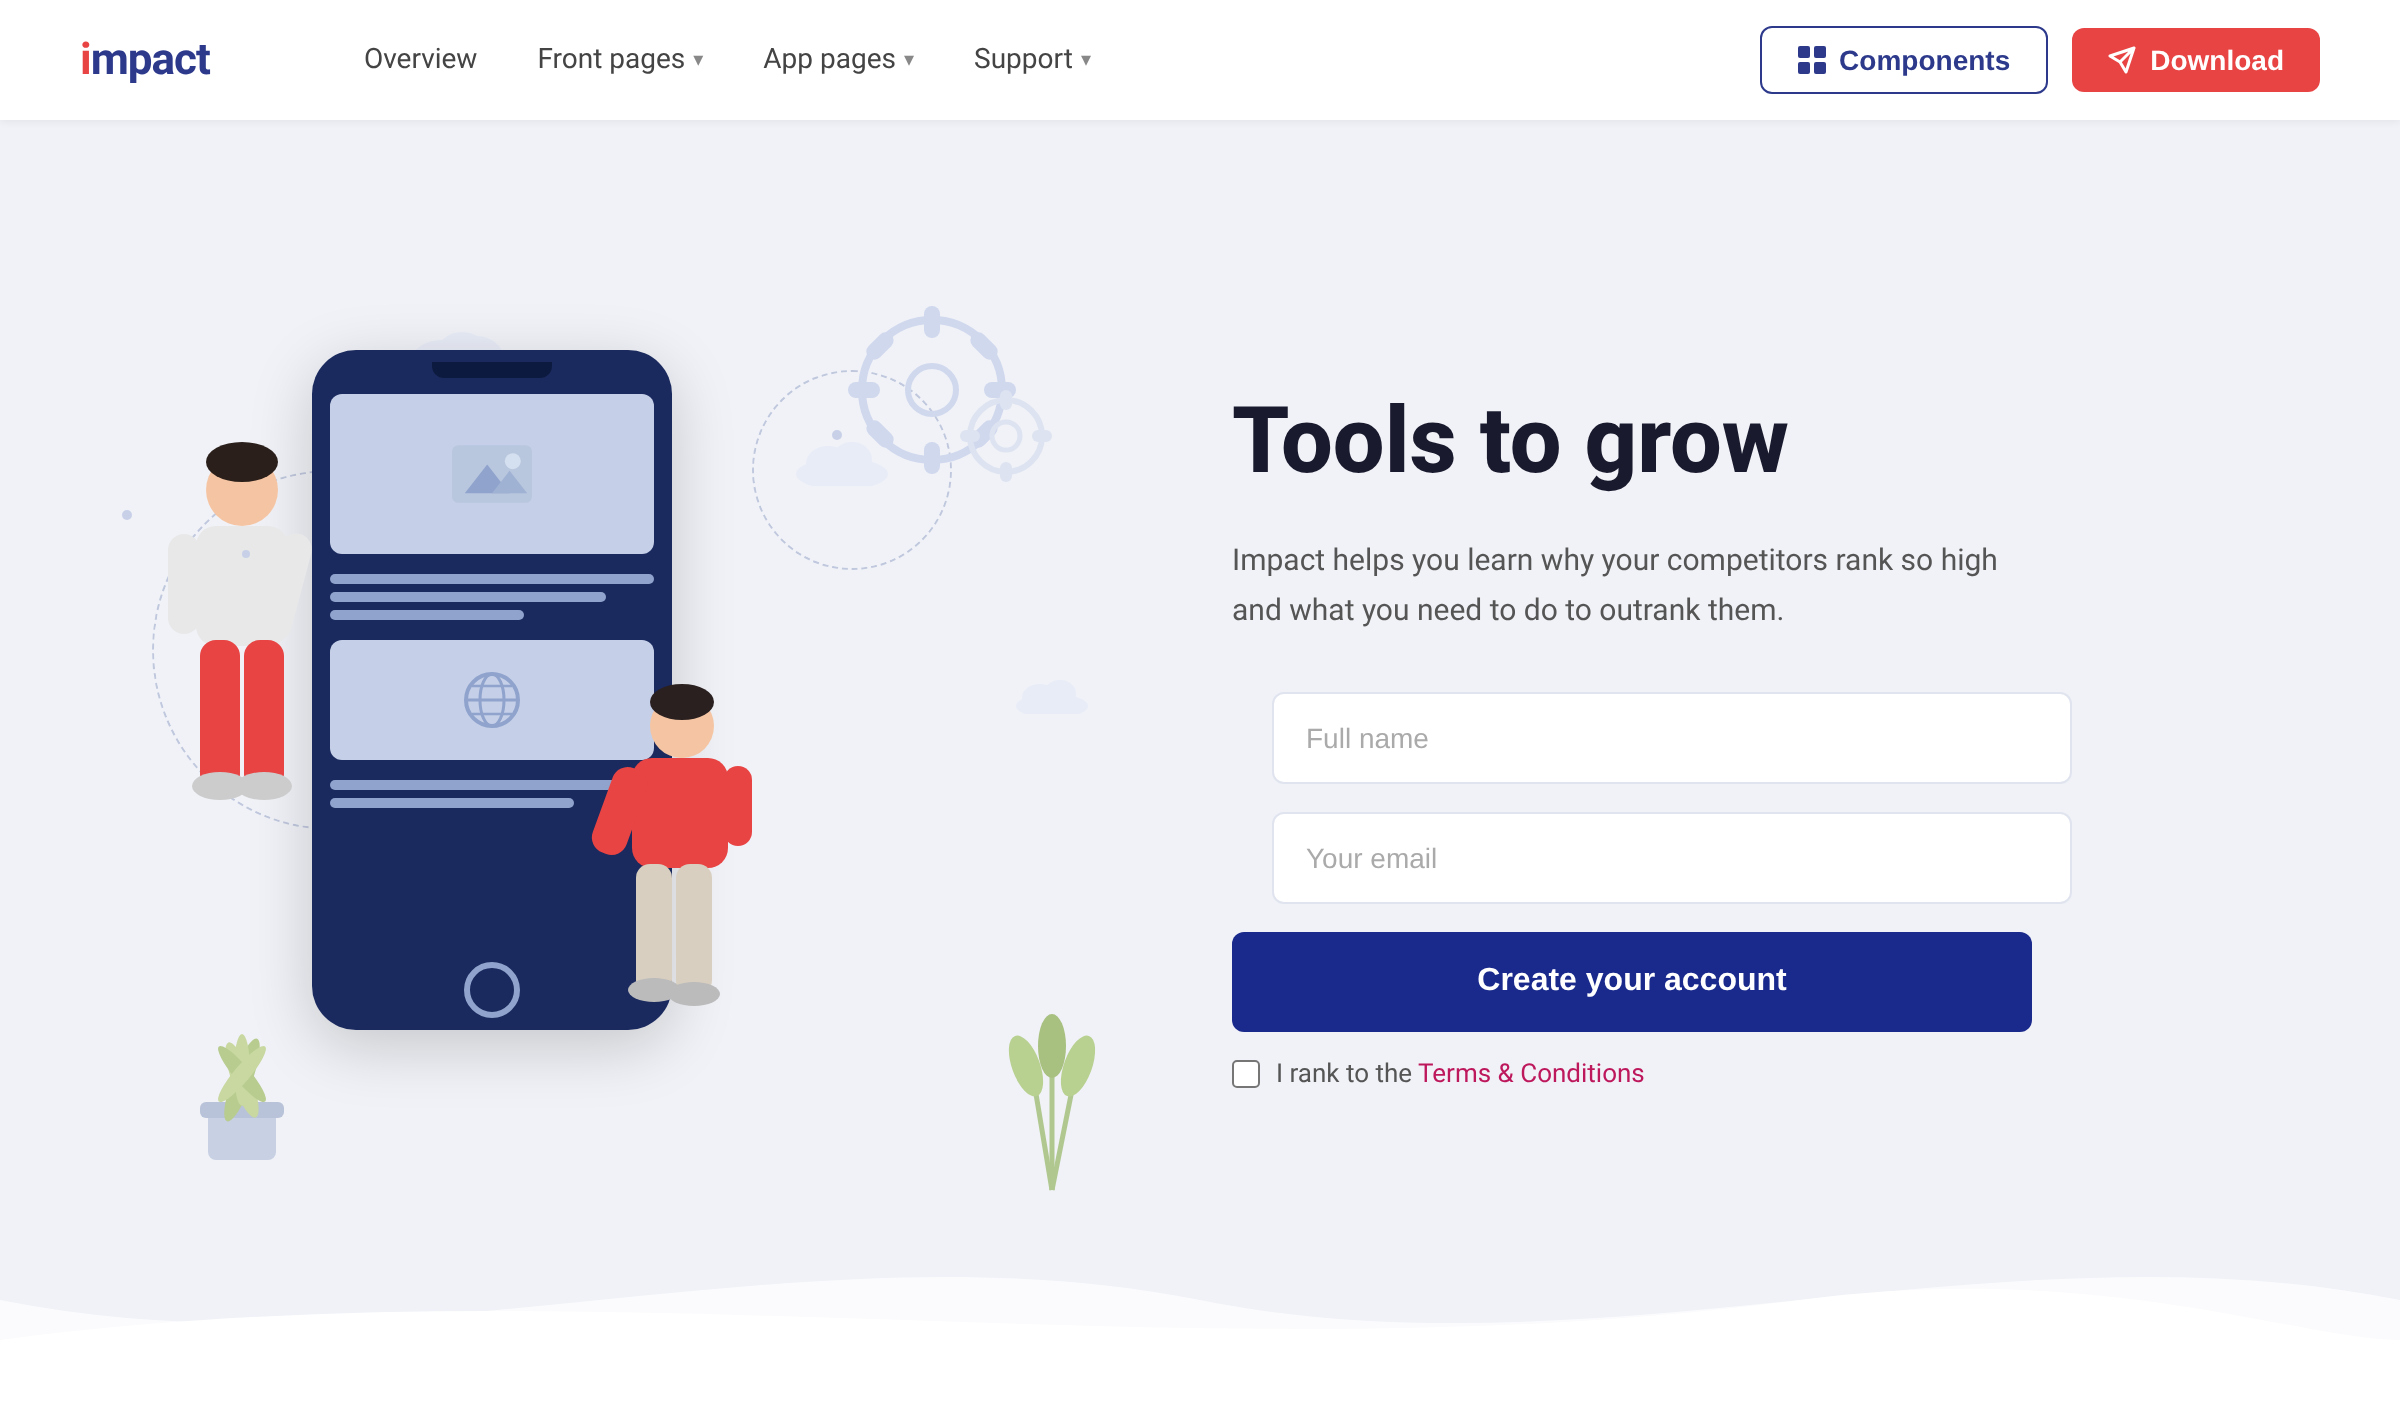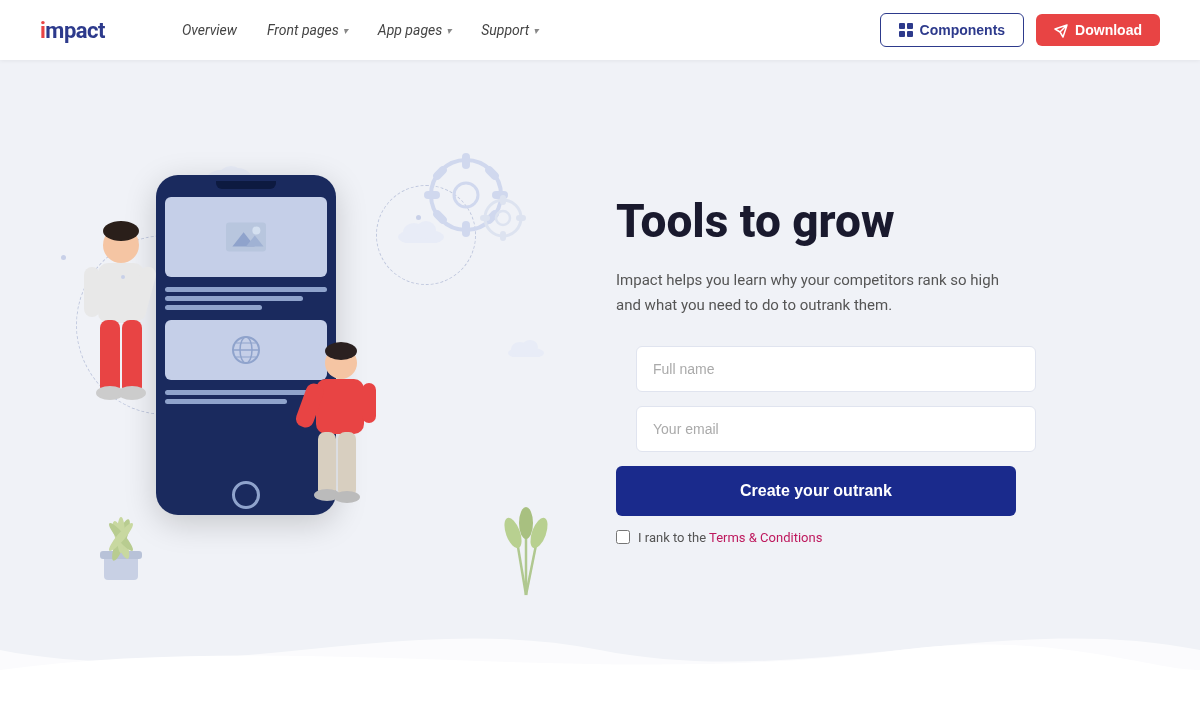--- a/index.html
+++ b/index.html
@@ -31,21 +31,20 @@
       font-size: 22px;
       font-weight: 700;
       color: #2d3a8c;
       letter-spacing: -0.5px;
     }
     .nav-links {
       display: flex;
       align-items: center;
       gap: 6px;
       flex: 1;
-      font-style: italic;
     }
     .nav-link {
       font-size: 14px;
       color: #444;
       padding: 6px 12px;
       cursor: pointer;
       display: flex;
       align-items: center;
       gap: 4px;
       border-radius: 4px;
@@ -75,21 +74,21 @@
     .btn-download {
       background: #e84444;
       color: #fff;
       font-size: 14px;
       font-weight: 600;
       padding: 8px 18px;
       border-radius: 6px;
       border: none;
       cursor: pointer;
       display: flex;
-      align-items: flex-end;
+      align-items: center;
       gap: 7px;
     }
     .grid-icon {
       display: inline-grid;
       grid-template-columns: 1fr 1fr;
       gap: 2px;
       width: 14px;
       height: 14px;
     }
     .grid-icon span {
@@ -541,21 +540,21 @@
     </h1>
     <p class="subtext">Impact helps you learn why your competitors rank so high and what you need to do to outrank them.</p>
 
     <div class="form-group">
       <input class="form-input" type="text" placeholder="Full name" style="">
     </div>
     <div class="form-group">
       <input class="form-input" type="email" placeholder="Your email" style="">
     </div>
     <button class="btn-create">
-      <span>Create your outrank</span>
+      <span>Create your account</span>
     </button>
     <div class="terms-row">
       <input type="checkbox" style="">
       <span>
         <span>I rank to the </span>
         <a href="#" class="terms-link">Terms &amp; Conditions</a>
       </span>
     </div>
   </div>
 </div>

